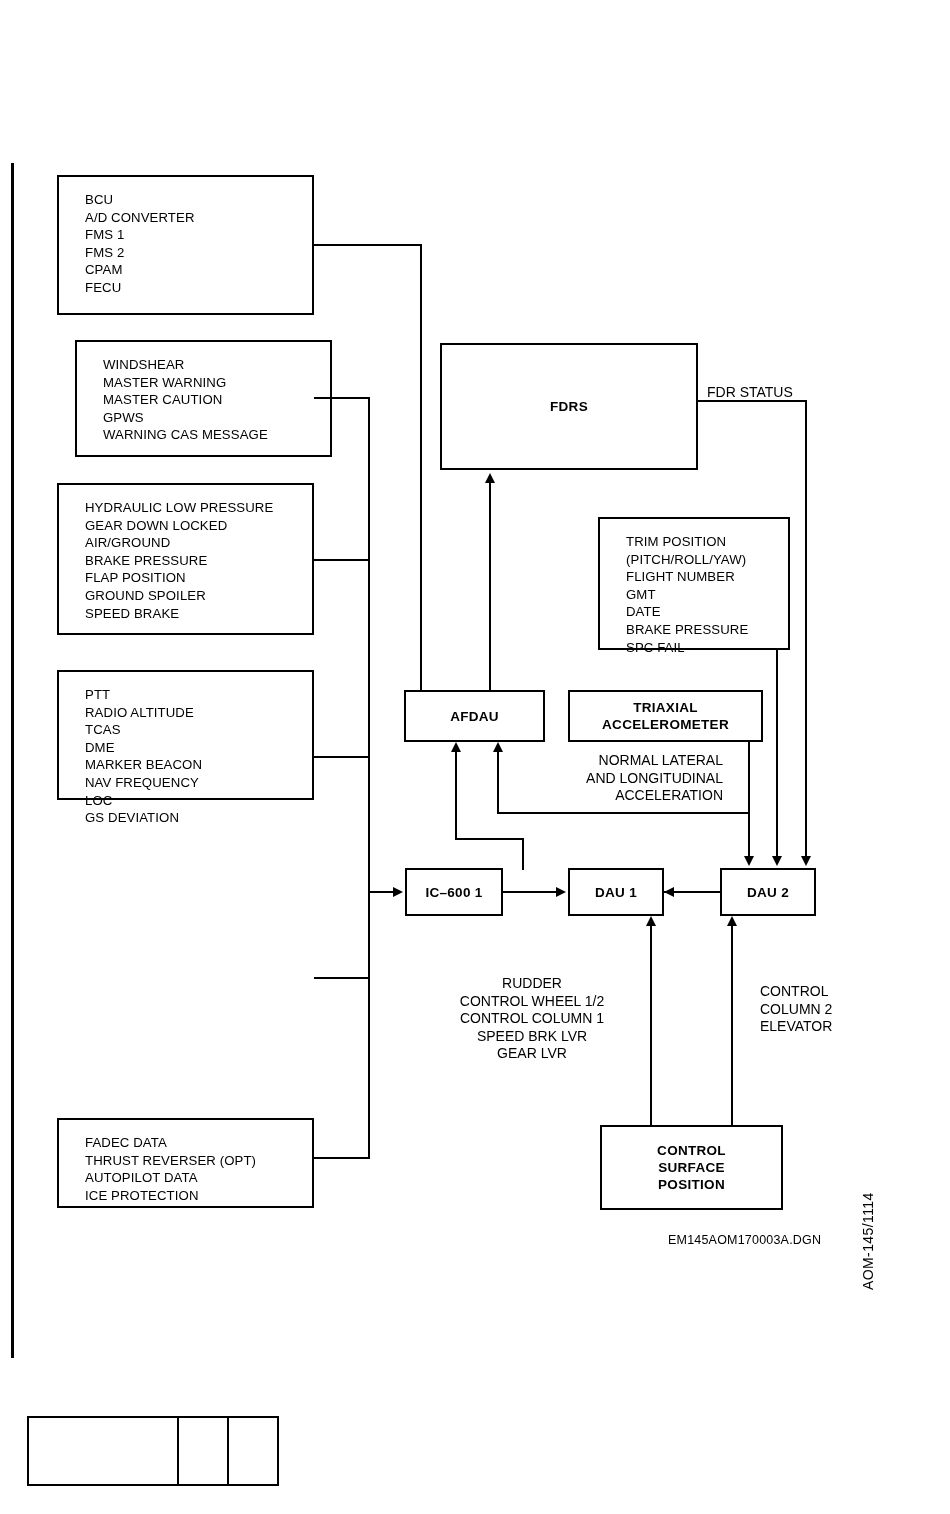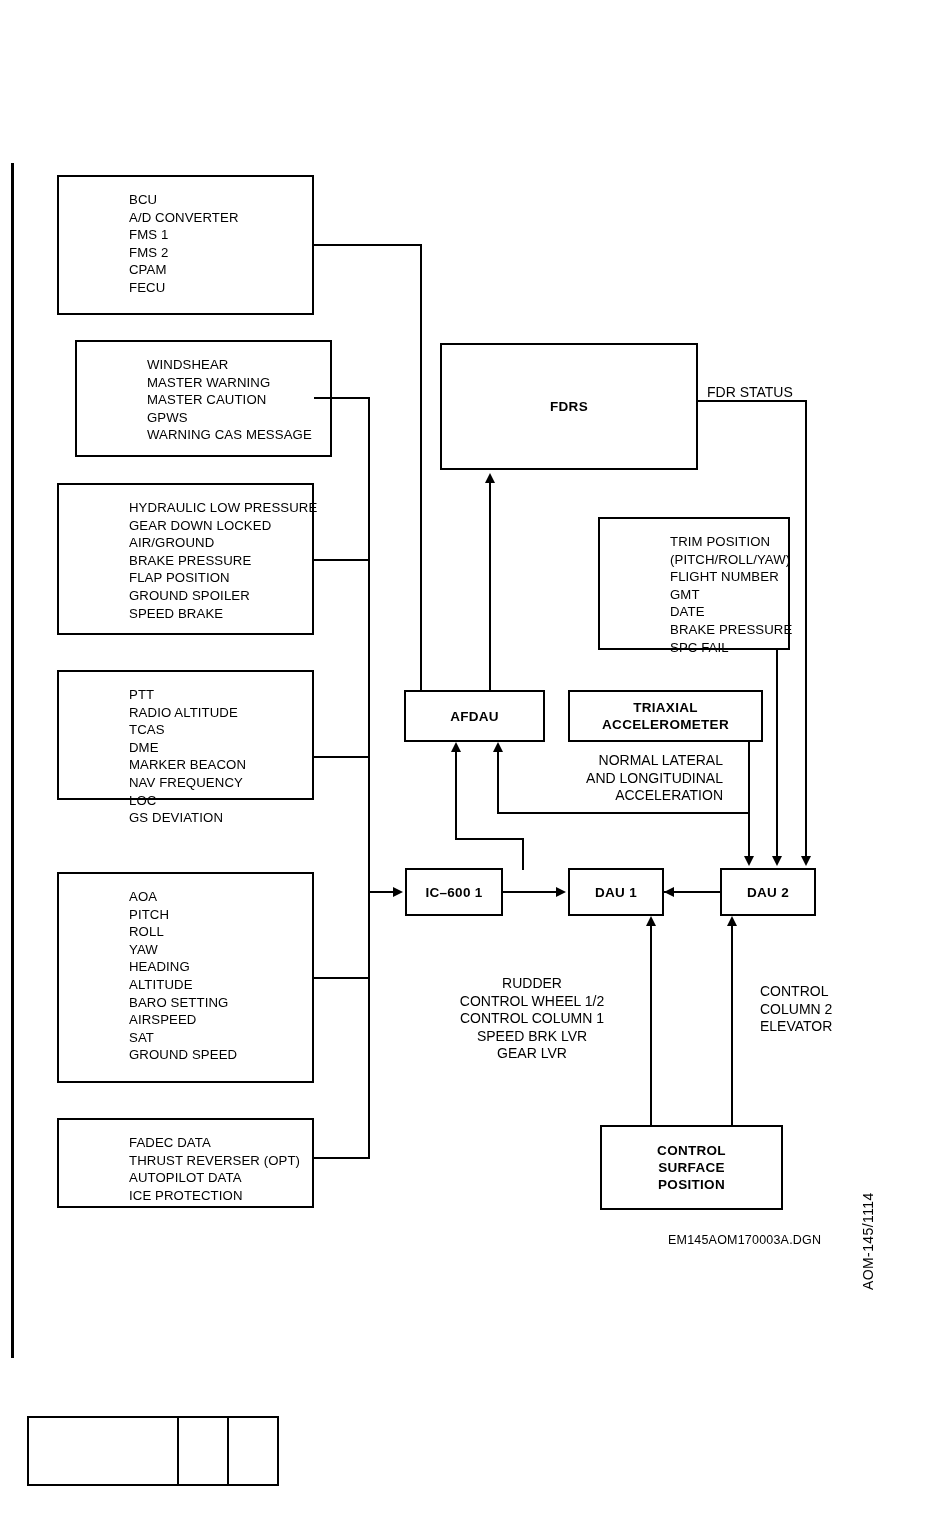--- a/index.html
+++ b/index.html
@@ -79,21 +79,21 @@
   .unit-box {
     display: flex;
     align-items: center;
     justify-content: center;
     text-align: center;
     font-weight: bold;
     font-size: 13.5px;
     line-height: 17px;
     letter-spacing: 0.3px;
   }
-  .list-box div { white-space: nowrap; margin-left: 44px; }
+  .list-box div { white-space: nowrap; }
   
   .label {
     position: absolute;
     font-size: 14px;
     line-height: 17.6px;
     white-space: pre;
   }
   .label.r { text-align: right; }
   .label.l { text-align: left; }
   
@@ -202,32 +202,20 @@
     <div>PTT</div>
     <div>RADIO ALTITUDE</div>
     <div>TCAS</div>
     <div>DME</div>
     <div>MARKER BEACON</div>
     <div>NAV FREQUENCY</div>
     <div>LOC</div>
     <div>GS DEVIATION</div>
   </div>
 
-  <div class="box list-box" style="left:57px; top:872px; width:257px; height:211px;">
-    <div>AOA</div>
-    <div>PITCH</div>
-    <div>ROLL</div>
-    <div>YAW</div>
-    <div>HEADING</div>
-    <div>ALTITUDE</div>
-    <div>BARO SETTING</div>
-    <div>AIRSPEED</div>
-    <div>SAT</div>
-    <div>GROUND SPEED</div>
-  </div>
 
   <div class="box list-box" style="left:57px; top:1118px; width:257px; height:90px;">
     <div>FADEC DATA</div>
     <div>THRUST REVERSER (OPT)</div>
     <div>AUTOPILOT DATA</div>
     <div>ICE PROTECTION</div>
   </div>
 
   <div class="box unit-box" style="left:440px; top:343px; width:258px; height:127px;">
     <span>FDRS</span>

